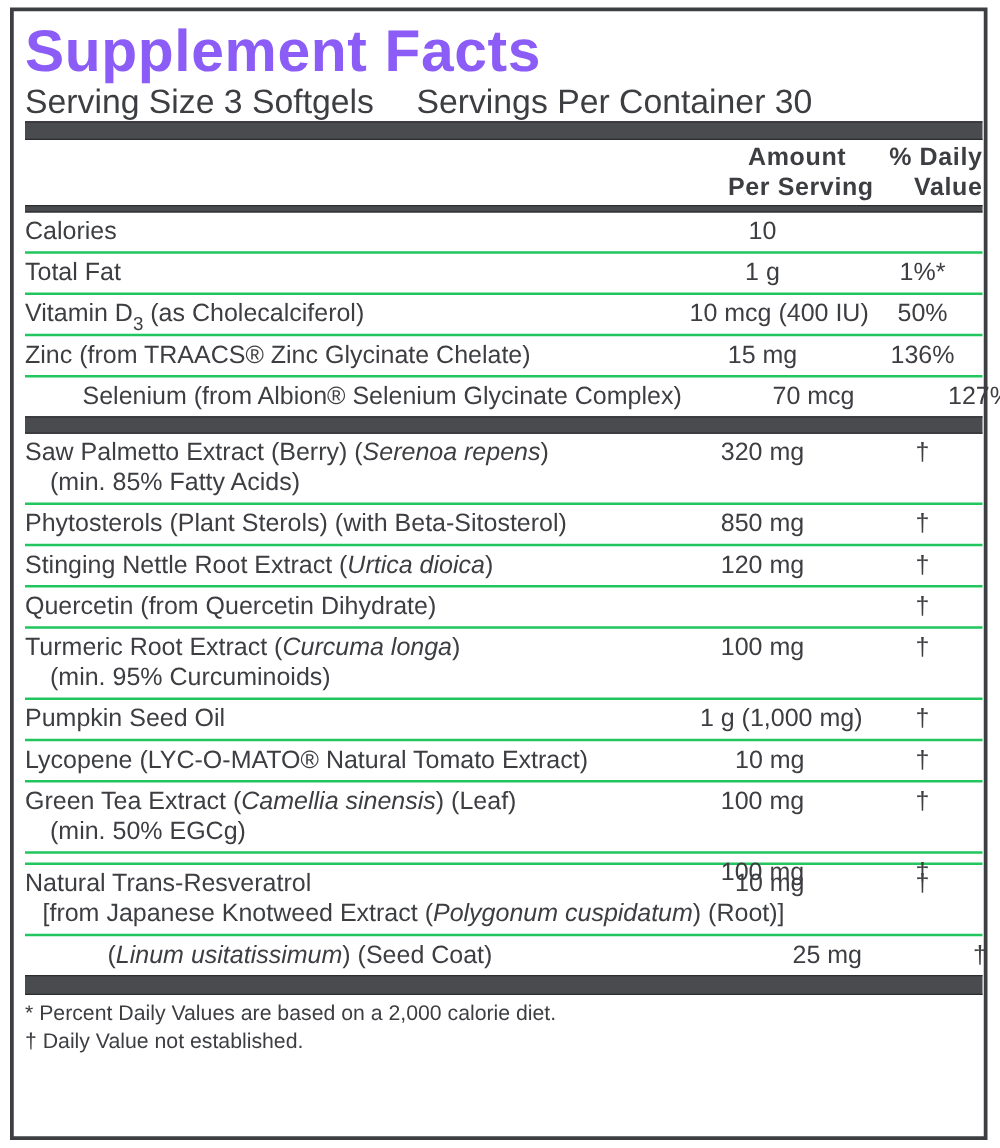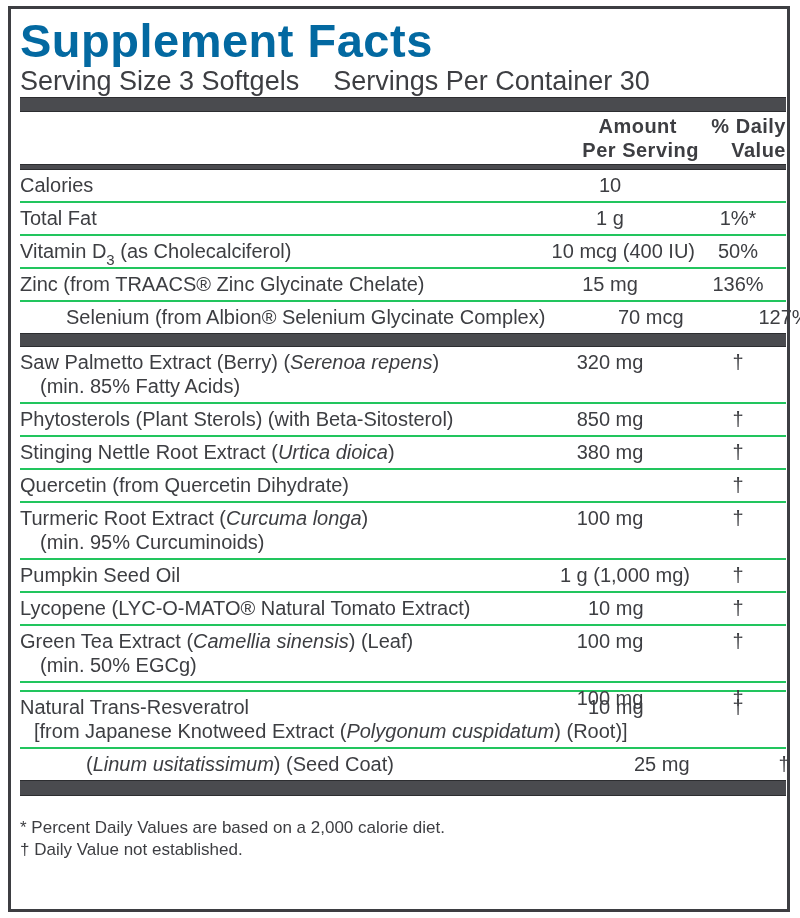--- a/index.html
+++ b/index.html
@@ -2,21 +2,21 @@
 <html><head>
 <meta charset="utf-8">
 <style>
   html, body { margin: 0; padding: 0; background: #ffffff; }
   body { width: 800px; height: 918px; position: relative; overflow: hidden;
          font-family: "Liberation Sans", sans-serif; color: #3d3e42; }
   .label { position: absolute; left: 8px; top: 6px; width: 776px; height: 900px;
            border: 3px solid #3d3e42; background: #fff; box-sizing: content-box; }
   .inner { position: absolute; left: 9px; top: 0; width: 766px; }
   .title { font-weight: bold; font-size: 47px; line-height: 60px; margin-top: 2px;
-           letter-spacing: 0.5px; color: #0369a1; white-space: nowrap; }
+           letter-spacing: 0.5px; color: #8b5cf6; white-space: nowrap; }
   .serving { font-size: 27px; line-height: 24px; white-space: nowrap; margin-top: -2px; }
   .serving span + span { margin-left: 34px; }
   .bar-thick { background: #4a4b4f; border-top: 1px solid #2c2d30; border-bottom: 1px solid #2c2d30; }
   .bar1 { height: 13px; margin-top: 4px; }
   .bar2 { height: 4px; }
   .bar3 { height: 12px; }
   .bar4 { height: 14px; }
   .hdr { position: relative; height: 52px; }
   .hdr .col-amt { position: absolute; left: 513px; width: 170px; top: 2px; text-align: right;
                   font-weight: bold; font-size: 20px; line-height: 24px; padding-right: 4px; box-sizing: border-box;
@@ -28,21 +28,21 @@
   .row.last { border-bottom: none; margin-left: 46px; }
   .row .name { display: block; }
   .row .sub { display: block; padding-left: 20px; }
   .row .sub.bracket { padding-left: 14px; }
   .row .amt { position: absolute; top: 3px; text-align: center; }
   .row .dv { position: absolute; top: 3px; left: 670px; width: 96px; text-align: center; }
   .amt.c1 { left: 500px; width: 180px; }
   .amt.wide { left: 470px; width: 210px; }
   i { font-style: italic; }
   sub.d { font-size: 15px; vertical-align: -7px; line-height: 0; }
-  .foot { font-size: 17px; line-height: 22px; padding-top: 4px; white-space: nowrap; margin-top: 17px; }
+  .foot { font-size: 17px; line-height: 22px; padding-top: 4px; white-space: nowrap; }
 </style>
 </head>
 <body>
 
 <div class="label">
   <div class="inner">
 
     <div class="title">Supplement Facts</div>
     <div class="serving">
       <span>Serving Size 3 Softgels</span><span>Servings Per Container 30</span>
@@ -97,21 +97,21 @@
       <span class="amt c1">320 mg</span>
       <span class="dv">†</span>
     </div>
     <div class="row">
       <span class="name">Phytosterols (Plant Sterols) (with Beta-Sitosterol)</span>
       <span class="amt c1">850 mg</span>
       <span class="dv">†</span>
     </div>
     <div class="row">
       <span class="name"><span>Stinging Nettle Root Extract (</span><i>Urtica dioica</i><span>)</span></span>
-      <span class="amt c1">380 mg</span>
+      <span class="amt c1">120 mg</span>
       <span class="dv">†</span>
     </div>
     <div class="row">
       <span class="name">Quercetin (from Quercetin Dihydrate)</span>
       <span class="dv">†</span>
     </div>
     <div class="row">
       <span class="name"><span>Turmeric Root Extract (</span><i>Curcuma longa</i><span>)</span></span>
       <span class="sub">(min. 95% Curcuminoids)</span>
       <span class="amt c1">100 mg</span>

